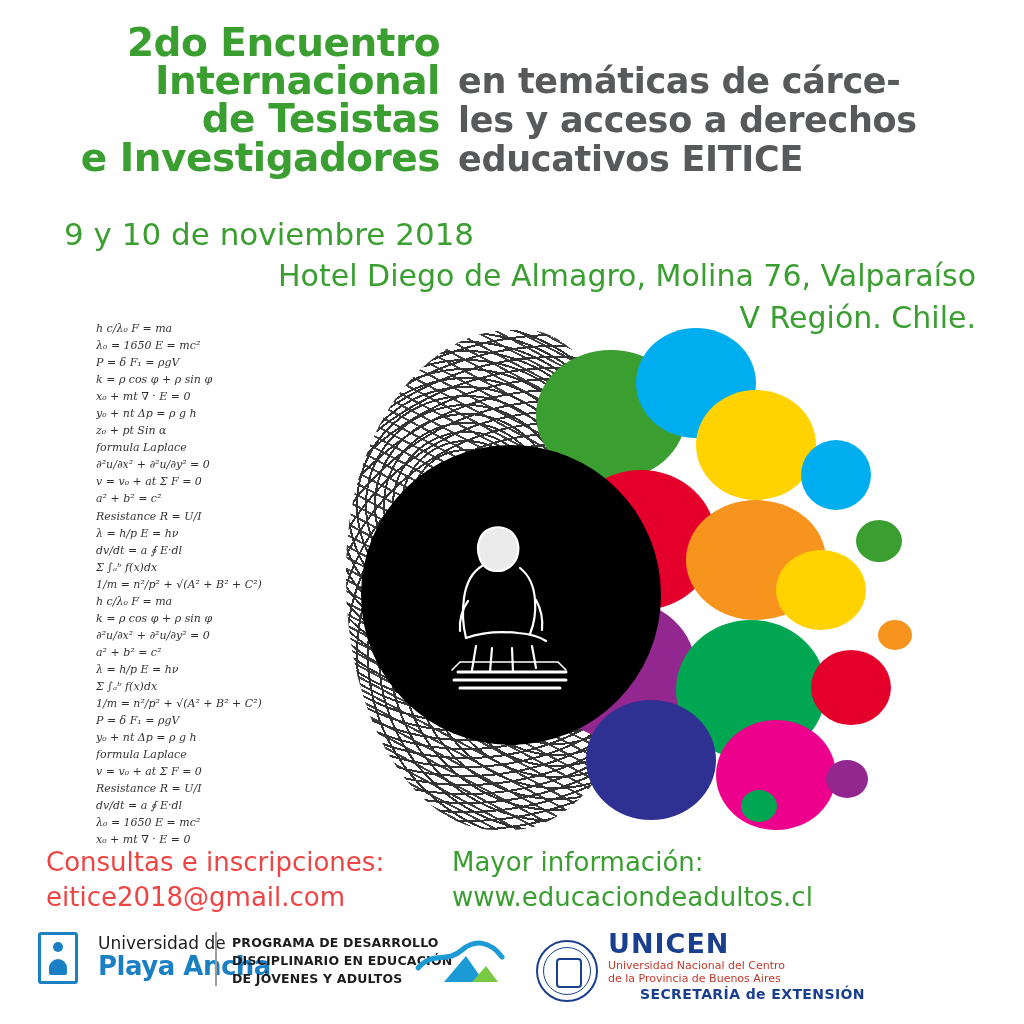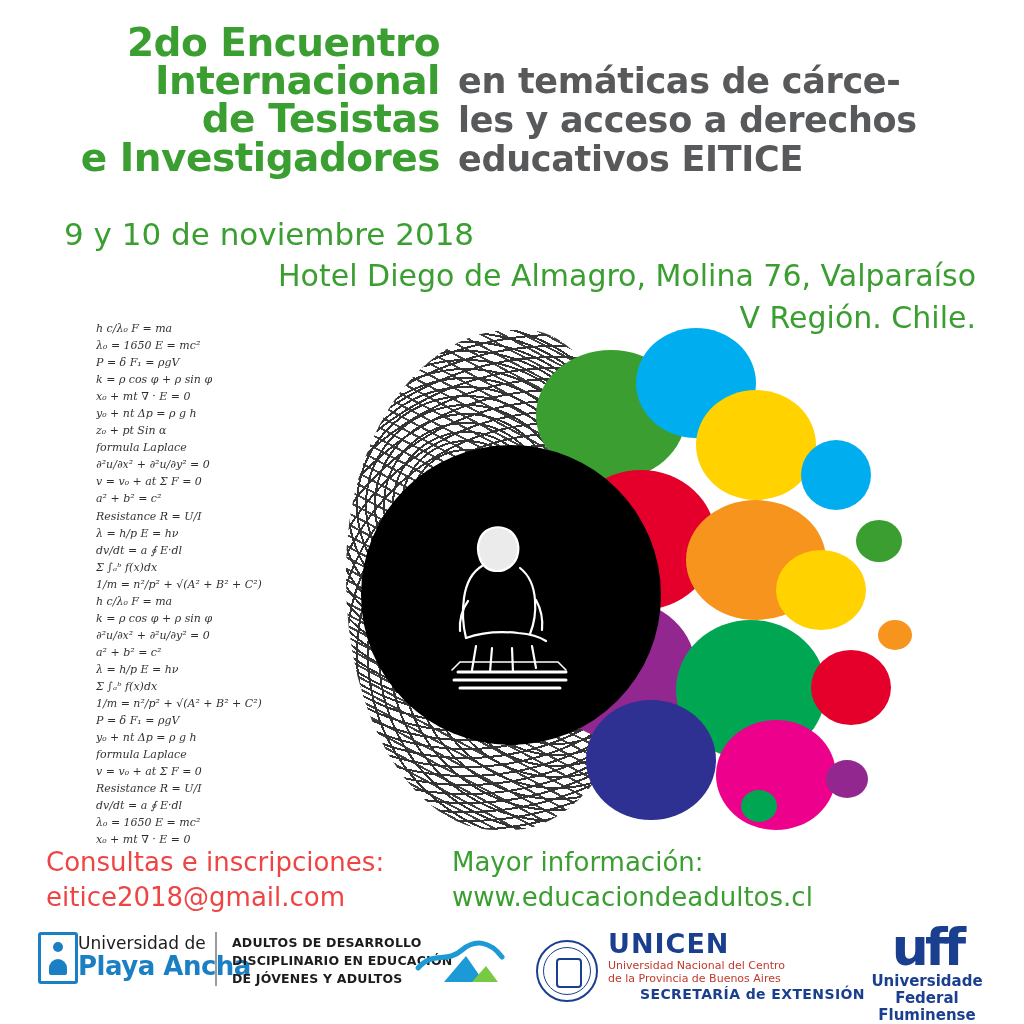--- a/index.html
+++ b/index.html
@@ -99,21 +99,21 @@
     position:absolute;left:46px;top:845px;color:#ef4444;font-size:26px;line-height:1.35;
   }
   .contact-right{
     position:absolute;left:452px;top:845px;color:#3a9e31;font-size:26px;line-height:1.35;
   }
 
   
   .footer{
     position:absolute;left:0;bottom:14px;width:1024px;height:86px;
   }
-  .logo-upla{position:absolute;left:38px;top:8px;display:flex;align-items:center;gap:0;}
+  .logo-upla{position:absolute;left:38px;top:8px;display:flex;align-items:center;gap:20px;}
   .upla-mark{
     width:34px;height:46px;border:3px solid #1b7fc4;border-radius:3px;
     position:relative;background:#fff;
   }
   .upla-mark:before{
     content:"";position:absolute;left:50%;top:7px;transform:translateX(-50%);
     width:10px;height:10px;border-radius:50%;background:#1b7fc4;
   }
   .upla-mark:after{
     content:"";position:absolute;left:50%;bottom:6px;transform:translateX(-50%);
@@ -279,21 +279,21 @@
       <div class="upla-mark"></div>
       <div class="upla-text">
         <div class="l1">Universidad de</div>
         <div class="l2">Playa Ancha</div>
       </div>
     </div>
 
     <div class="divider-v"></div>
 
     <div class="prog-text">
-      <div>ADULTOS DE DESARROLLO</div>
+      <div>PROGRAMA DE DESARROLLO</div>
       <div>DISCIPLINARIO EN EDUCACIÓN</div>
       <div>DE JÓVENES Y ADULTOS</div>
     </div>
 
     <div class="wave-logo">
       <svg width="104" height="58" viewBox="0 0 104 58">
         <path d="M4 38c16-18 28-4 44-18 13-11 28-9 40 7" fill="none" stroke="#1b9ad6" stroke-width="5" stroke-linecap="round"></path>
         <path d="M30 52l22-26 18 26z" fill="#1b9ad6"></path>
         <path d="M58 52l14-16 12 16z" fill="#7ac943"></path>
       </svg>
@@ -302,23 +302,15 @@
     <div class="unicen">
       <div class="unicen-seal"></div>
       <div class="unicen-text">
         <div class="u1">UNICEN</div>
         <div class="u2">Universidad Nacional del Centro</div>
         <div class="u3">de la Provincia de Buenos Aires</div>
         <div class="u4">SECRETARÍA de EXTENSIÓN</div>
       </div>
     </div>
 
-    <div class="uff">
-      <div class="uff-mark">uff</div>
-      <div class="uff-text">
-        <div>Universidade</div>
-        <div>Federal</div>
-        <div>Fluminense</div>
-      </div>
-    </div>
 
   </div>
 </div>
 
 </body></html>

